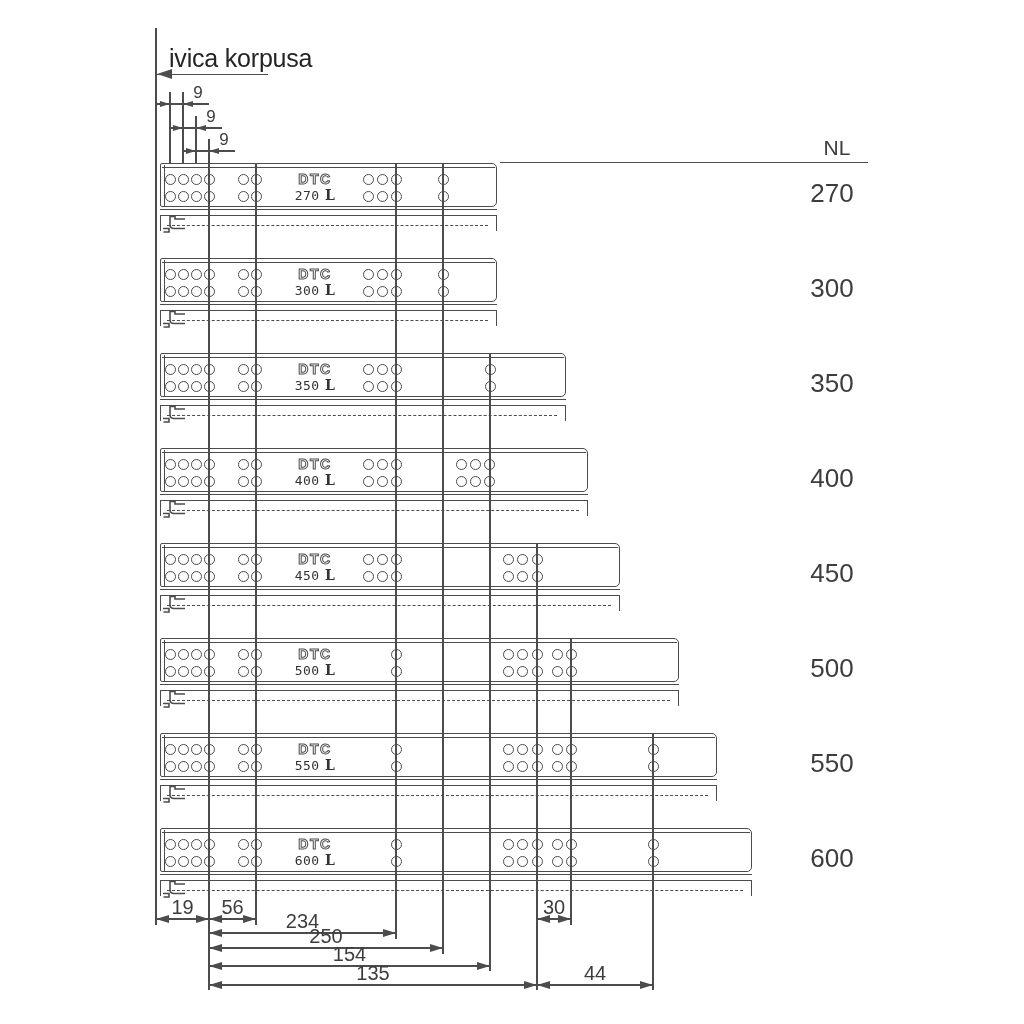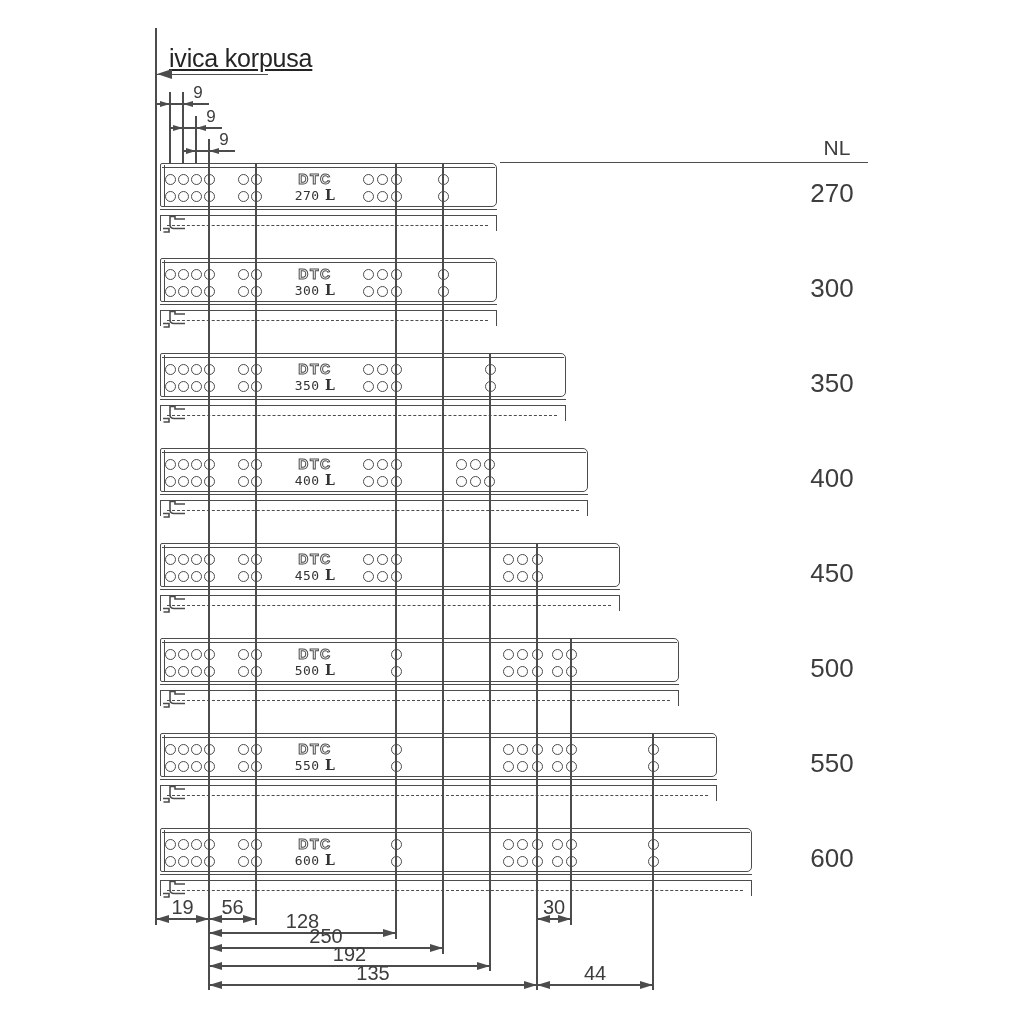--- a/index.html
+++ b/index.html
@@ -6,21 +6,21 @@
   html,body { background:#fff; }
   #canvas {
     position: relative;
     width: 1024px; height: 1024px;
     background: #fff;
     overflow: hidden;
     font-family: "Liberation Sans", sans-serif;
   }
   #title {
     position: absolute; left: 169px; top: 44px;
-    font-size: 25px; letter-spacing: -0.2px; color: #242424; text-decoration: underline;
+    font-size: 25px; letter-spacing: -0.2px; color: #242424;
   }
   #title-underline { position: absolute; height: 1.6px; background: #4c4c4c; }
   #title-arrow {
     position: absolute; width: 0; height: 0;
     border-top: 5px solid transparent; border-bottom: 5px solid transparent;
     border-right: 15px solid #4c4c4c;
   }
   #nl-header {
     position: absolute; left: 792px; top: 136px; width: 90px;
     text-align: center; font-size: 21px; color: #3d3d3d;
@@ -389,29 +389,29 @@
       <div style="position: absolute; top: 914.5px; width: 0px; height: 0px; border-top: 4.5px solid transparent; border-bottom: 4.5px solid transparent; left: 209px; border-right: 13px solid rgb(76, 76, 76);"></div>
       <div style="position: absolute; top: 914.5px; width: 0px; height: 0px; border-top: 4.5px solid transparent; border-bottom: 4.5px solid transparent; left: 243px; border-left: 13px solid rgb(76, 76, 76);"></div>
       <div style="position: absolute; left: 182.5px; top: 897px; width: 100px; text-align: center; font: 20px / 1.08 &quot;Liberation Sans&quot;, sans-serif; color: rgb(61, 61, 61);">56</div>
       <div style="position: absolute; left: 537px; top: 918.3px; width: 34px; height: 1.4px; background: rgb(76, 76, 76);"></div>
       <div style="position: absolute; top: 914.5px; width: 0px; height: 0px; border-top: 4.5px solid transparent; border-bottom: 4.5px solid transparent; left: 537px; border-right: 13px solid rgb(76, 76, 76);"></div>
       <div style="position: absolute; top: 914.5px; width: 0px; height: 0px; border-top: 4.5px solid transparent; border-bottom: 4.5px solid transparent; left: 558px; border-left: 13px solid rgb(76, 76, 76);"></div>
       <div style="position: absolute; left: 504px; top: 897px; width: 100px; text-align: center; font: 20px / 1.08 &quot;Liberation Sans&quot;, sans-serif; color: rgb(61, 61, 61);">30</div>
       <div style="position: absolute; left: 209px; top: 932.3px; width: 187px; height: 1.4px; background: rgb(76, 76, 76);"></div>
       <div style="position: absolute; top: 928.5px; width: 0px; height: 0px; border-top: 4.5px solid transparent; border-bottom: 4.5px solid transparent; left: 209px; border-right: 13px solid rgb(76, 76, 76);"></div>
       <div style="position: absolute; top: 928.5px; width: 0px; height: 0px; border-top: 4.5px solid transparent; border-bottom: 4.5px solid transparent; left: 383px; border-left: 13px solid rgb(76, 76, 76);"></div>
-      <div style="position: absolute; left: 252.5px; top: 911px; width: 100px; text-align: center; font: 20px / 1.08 &quot;Liberation Sans&quot;, sans-serif; color: rgb(61, 61, 61);">128</div>
+      <div style="position: absolute; left: 252.5px; top: 911px; width: 100px; text-align: center; font: 20px / 1.08 &quot;Liberation Sans&quot;, sans-serif; color: rgb(61, 61, 61);">234</div>
       <div style="position: absolute; left: 209px; top: 947.3px; width: 234px; height: 1.4px; background: rgb(76, 76, 76);"></div>
       <div style="position: absolute; top: 943.5px; width: 0px; height: 0px; border-top: 4.5px solid transparent; border-bottom: 4.5px solid transparent; left: 209px; border-right: 13px solid rgb(76, 76, 76);"></div>
       <div style="position: absolute; top: 943.5px; width: 0px; height: 0px; border-top: 4.5px solid transparent; border-bottom: 4.5px solid transparent; left: 430px; border-left: 13px solid rgb(76, 76, 76);"></div>
       <div style="position: absolute; left: 276px; top: 926px; width: 100px; text-align: center; font: 20px / 1.08 &quot;Liberation Sans&quot;, sans-serif; color: rgb(61, 61, 61);">250</div>
       <div style="position: absolute; left: 209px; top: 965.3px; width: 281px; height: 1.4px; background: rgb(76, 76, 76);"></div>
       <div style="position: absolute; top: 961.5px; width: 0px; height: 0px; border-top: 4.5px solid transparent; border-bottom: 4.5px solid transparent; left: 209px; border-right: 13px solid rgb(76, 76, 76);"></div>
       <div style="position: absolute; top: 961.5px; width: 0px; height: 0px; border-top: 4.5px solid transparent; border-bottom: 4.5px solid transparent; left: 477px; border-left: 13px solid rgb(76, 76, 76);"></div>
-      <div style="position: absolute; left: 299.5px; top: 944px; width: 100px; text-align: center; font: 20px / 1.08 &quot;Liberation Sans&quot;, sans-serif; color: rgb(61, 61, 61);">192</div>
+      <div style="position: absolute; left: 299.5px; top: 944px; width: 100px; text-align: center; font: 20px / 1.08 &quot;Liberation Sans&quot;, sans-serif; color: rgb(61, 61, 61);">154</div>
       <div style="position: absolute; left: 209px; top: 984.3px; width: 328px; height: 1.4px; background: rgb(76, 76, 76);"></div>
       <div style="position: absolute; top: 980.5px; width: 0px; height: 0px; border-top: 4.5px solid transparent; border-bottom: 4.5px solid transparent; left: 209px; border-right: 13px solid rgb(76, 76, 76);"></div>
       <div style="position: absolute; top: 980.5px; width: 0px; height: 0px; border-top: 4.5px solid transparent; border-bottom: 4.5px solid transparent; left: 524px; border-left: 13px solid rgb(76, 76, 76);"></div>
       <div style="position: absolute; left: 323px; top: 963px; width: 100px; text-align: center; font: 20px / 1.08 &quot;Liberation Sans&quot;, sans-serif; color: rgb(61, 61, 61);">135</div>
       <div style="position: absolute; left: 537px; top: 984.3px; width: 116px; height: 1.4px; background: rgb(76, 76, 76);"></div>
       <div style="position: absolute; top: 980.5px; width: 0px; height: 0px; border-top: 4.5px solid transparent; border-bottom: 4.5px solid transparent; left: 537px; border-right: 13px solid rgb(76, 76, 76);"></div>
       <div style="position: absolute; top: 980.5px; width: 0px; height: 0px; border-top: 4.5px solid transparent; border-bottom: 4.5px solid transparent; left: 640px; border-left: 13px solid rgb(76, 76, 76);"></div>
       <div style="position: absolute; left: 545px; top: 963px; width: 100px; text-align: center; font: 20px / 1.08 &quot;Liberation Sans&quot;, sans-serif; color: rgb(61, 61, 61);">44</div>
     </div>
 </div>

